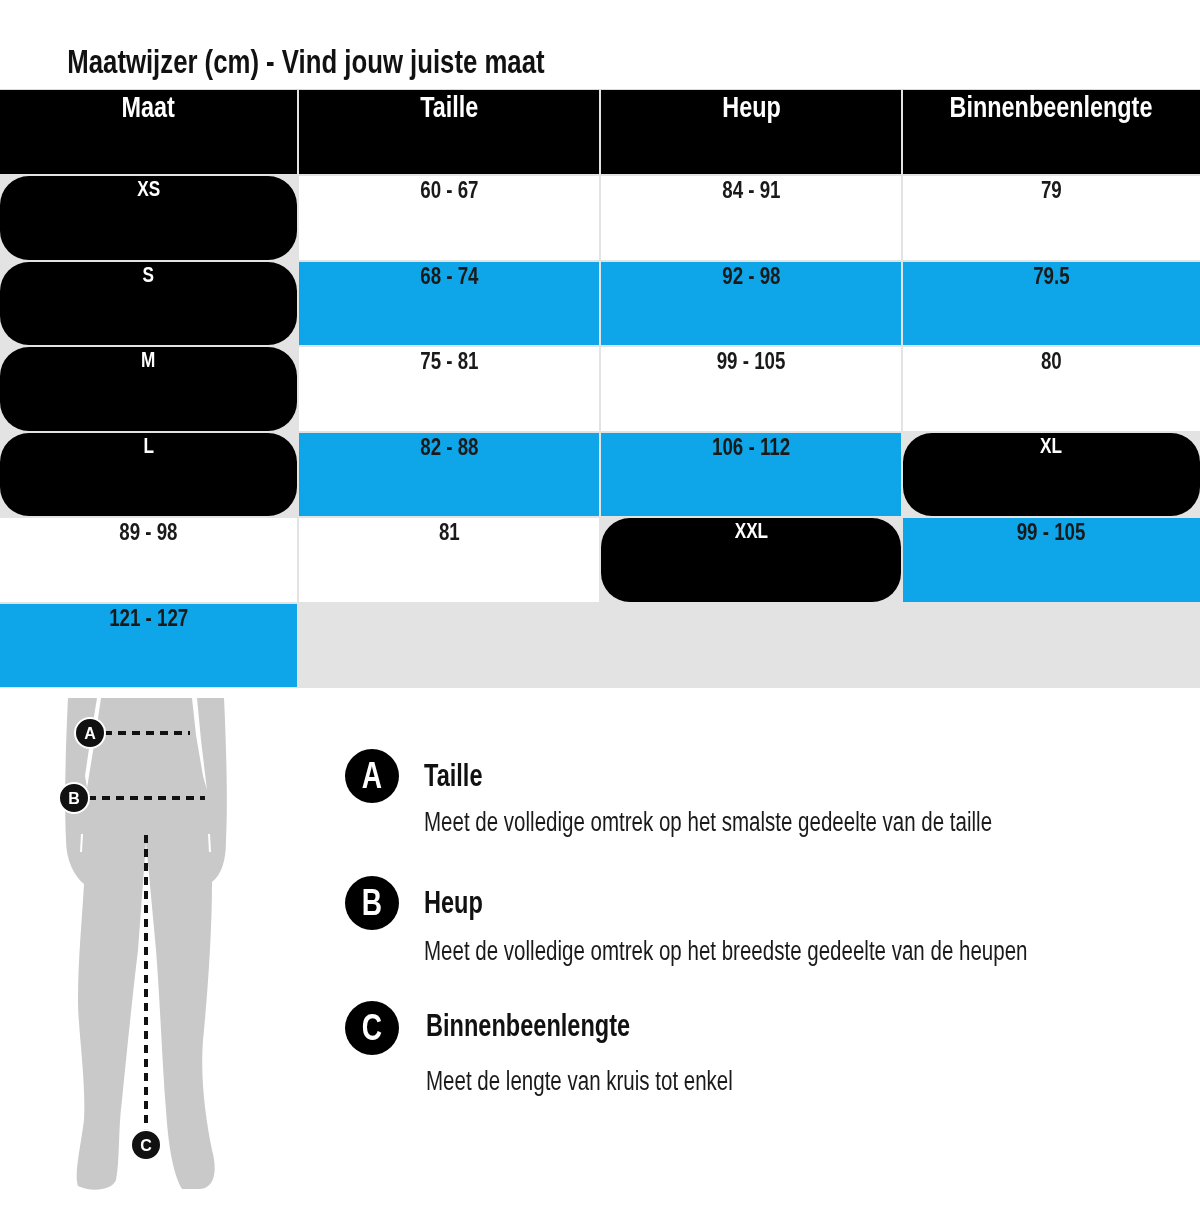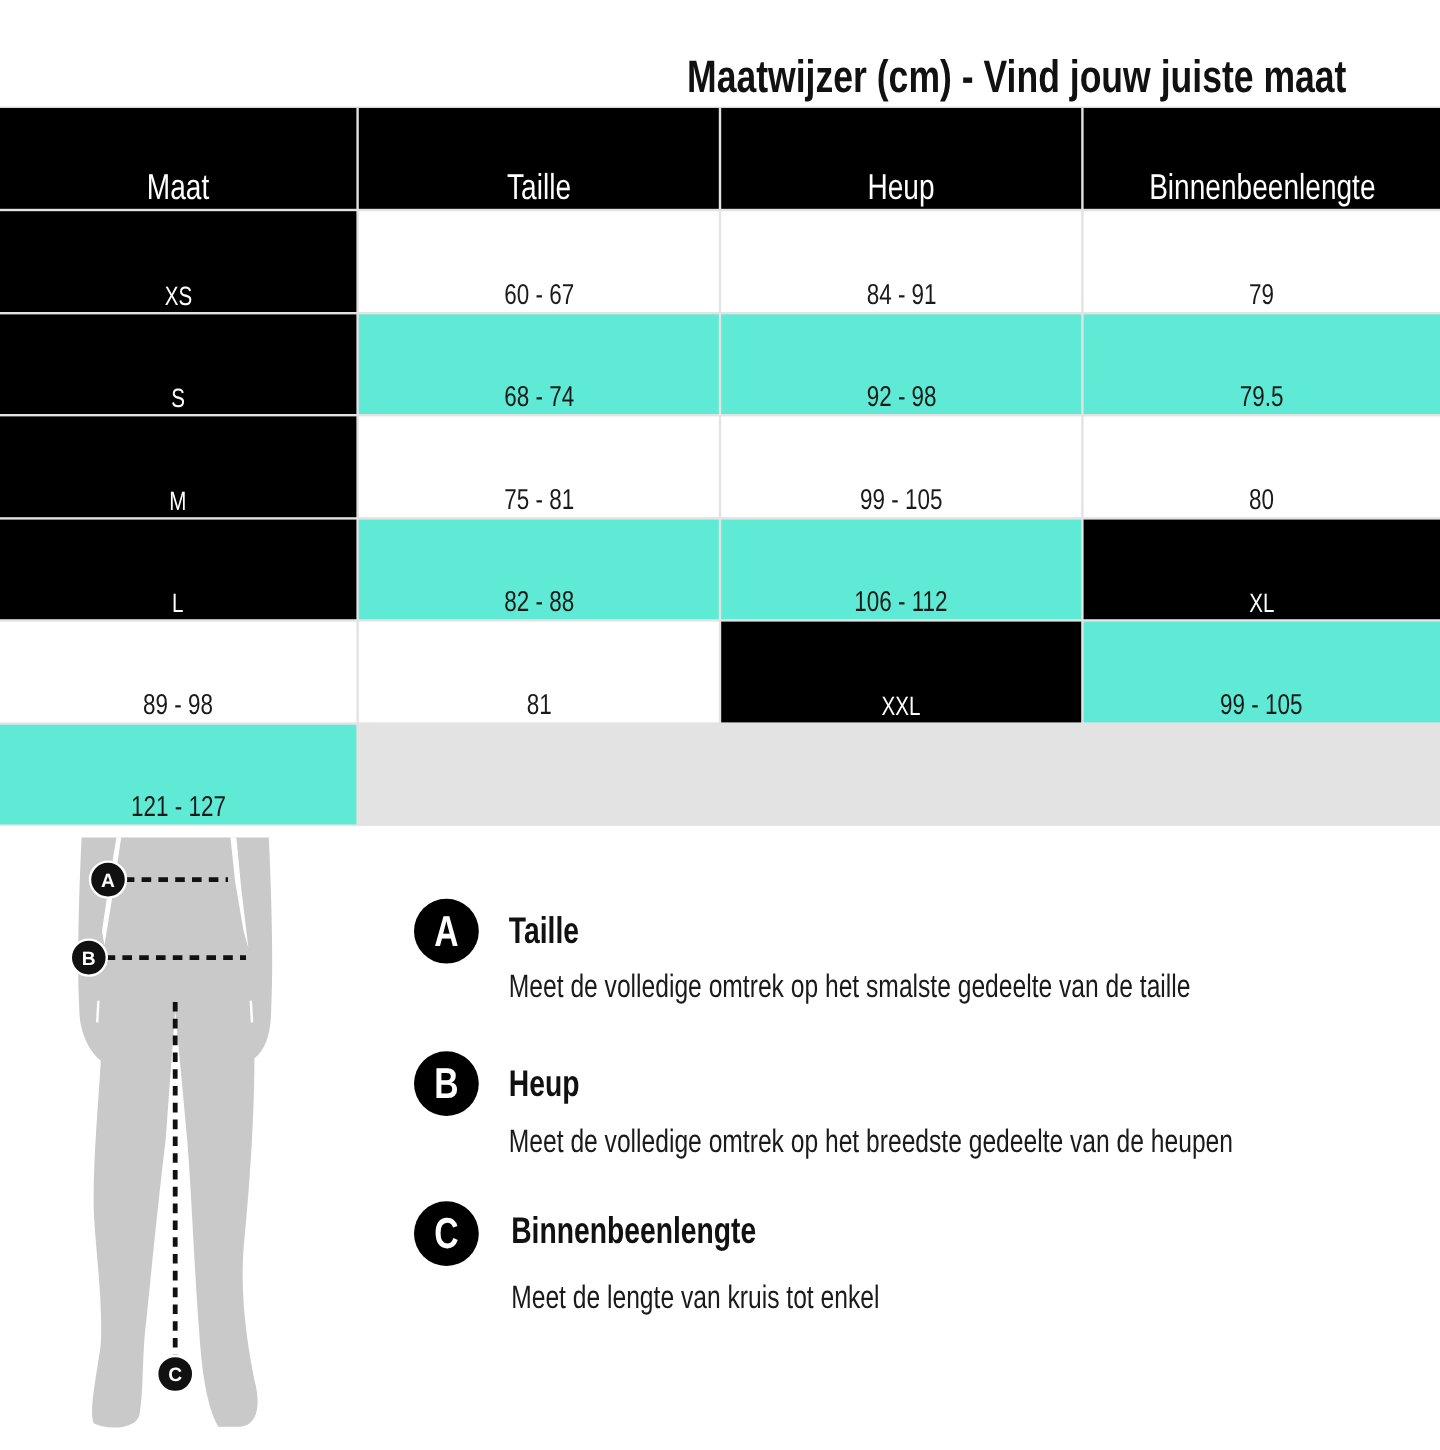--- a/index.html
+++ b/index.html
@@ -4,41 +4,41 @@
 <style>
   html, body { margin: 0; padding: 0; background: #ffffff; }
   body {
     width: 1200px; height: 1208px; position: relative; overflow: hidden;
     font-family: "Liberation Sans", sans-serif; color: #111111;
   }
   .cond { display: inline-block; transform: scaleX(0.78); transform-origin: center center; white-space: nowrap; }
   .cond-left { display: inline-block; transform: scaleX(0.76); transform-origin: left center; white-space: nowrap; }
 
   .page-title {
-    position: absolute; left: 0; top: 20px; width: 1200px; text-align: right;
-    font-size: 38px; font-weight: bold; line-height: 40px; color: #111111;
+    position: absolute; left: 0; top: 20px; width: 1200px; text-align: left;
+    font-size: 33px; font-weight: bold; line-height: 40px; color: #111111;
   }
 
   .size-table {
     position: absolute; left: 0; top: 89px; width: 1200px;
     display: grid;
     grid-template-columns: 297px 300px 300px 297px;
     grid-template-rows: 84px repeat(6, 83.5px);
     column-gap: 2px; row-gap: 2px;
     background: #e3e3e3;
     border-top: 1px solid #d8d8d8;
     border-bottom: 1px solid #e3e3e3;
   }
   .cell {
-    display: flex; align-items: flex-end; justify-content: center;
-    background: #ffffff; color: #1a1a1a; font-size: 24px;
-  }
-  .cell.alt { background: #5eead4; }
+    display: flex; align-items: flex-start; justify-content: center;
+    background: #ffffff; color: #1a1a1a; font-size: 24px; font-weight: bold;
+  }
+  .cell.alt { background: #0ea5e9; }
   .cell.head { background: #000000; color: #ffffff; font-size: 30px; }
-  .cell.size { background: #000000; color: #ffffff; font-size: 22px; }
+  .cell.size { background: #000000; color: #ffffff; font-size: 22px; border-radius: 29px; }
 
   .figure { position: absolute; left: 0; top: 690px; width: 300px; height: 518px; }
 
   .legend-item { position: absolute; left: 345px; width: 820px; height: 110px; }
   .legend-marker {
     position: absolute; left: 0; width: 54px; height: 54px; border-radius: 50%;
     background: #000000; color: #ffffff; font-weight: bold; font-size: 36px;
     display: flex; align-items: center; justify-content: center;
   }
   .legend-title { position: absolute; left: 79px; font-size: 31px; font-weight: bold; line-height: 36px; color: #111111; }

